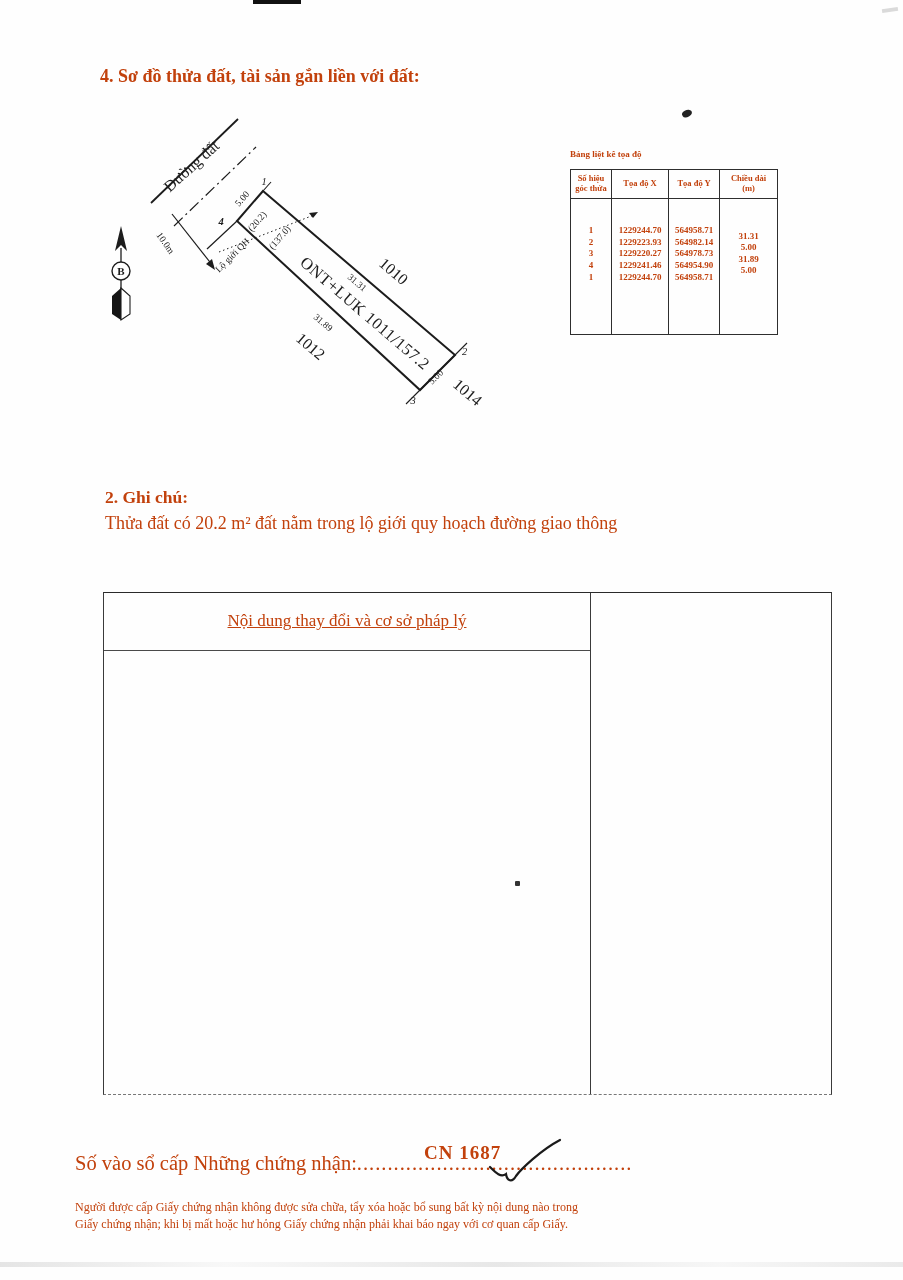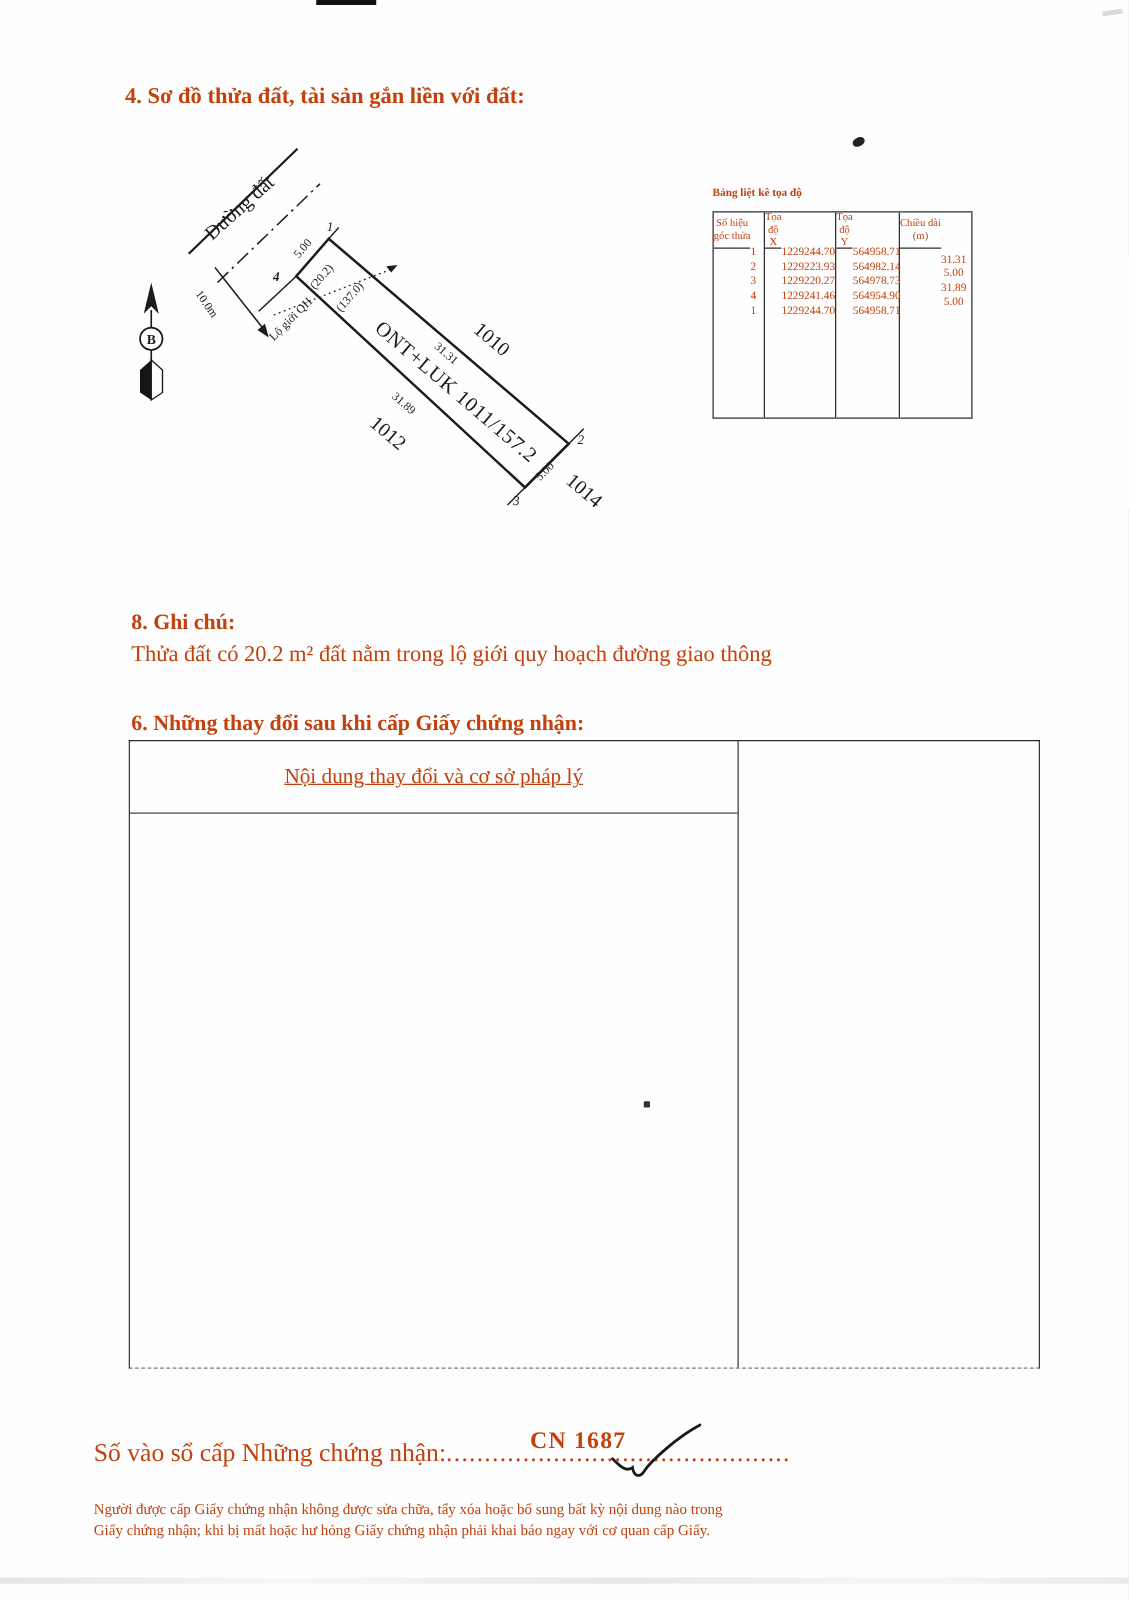--- a/index.html
+++ b/index.html
@@ -16,21 +16,21 @@
   #s6-heading{left:105px;top:568px;font-size:17.5px;font-weight:bold;}
   
   #map-svg{left:85px;top:108px;}
   #map-svg text{fill:#1c1c1c;}
   
   #coord-title{left:570px;top:149px;width:208px;font-size:9px;font-weight:bold;}
   #coord-table{
     left:570px;top:169px;width:208px;height:166px;
     border:1.3px solid #2e2e2e;display:flex;box-sizing:border-box;
   }
-  .ct-col{border-right:1.3px solid #2e2e2e;display:flex;flex-direction:row;box-sizing:border-box;}
+  .ct-col{border-right:1.3px solid #2e2e2e;display:flex;flex-direction:column;box-sizing:border-box;font-weight:bold;}
   .ct-col:last-child{border-right:none;}
   .ct-c1{width:41px;} .ct-c2{width:57px;} .ct-c3{width:51px;} .ct-c4{flex:1;}
   .ct-head{
     height:28px;border-bottom:1.3px solid #2e2e2e;font-size:8.5px;text-align:center;
     display:flex;flex-direction:column;justify-content:center;line-height:1.15;white-space:pre-line;
   }
   .ct-body{font-size:9px;text-align:center;line-height:11.7px;padding-top:26px;white-space:pre-line;}
   .ct-body.lengths{padding-top:32px;line-height:11.3px;}
   
   #changes-table{
@@ -155,24 +155,23 @@
     <div class="ct-col ct-c4">
       <div class="ct-head">Chiều dài
 (m)</div>
       <div class="ct-body lengths">31.31
 5.00
 31.89
 5.00</div>
     </div>
   </div>
 
-  <div class="abs" id="s5-heading">8. Ghi chú:</div>
+  <div class="abs" id="s5-heading">2. Ghi chú:</div>
   <div class="abs" id="s5-note">Thửa đất có 20.2 m² đất nằm trong lộ giới quy hoạch đường giao thông</div>
 
-  <div class="abs" id="s6-heading">6. Những thay đổi sau khi cấp Giấy chứng nhận:</div>
   <div class="abs" id="changes-table">
     <div class="chg-col-left">
       <div class="chg-head">Nội dung thay đổi và cơ sở pháp lý</div>
     </div>
   </div>
 
   <div class="abs" id="register-line"><span>Số vào sổ cấp Những chứng nhận:</span><span id="register-dots">.............................................</span></div>
   <div class="abs" id="register-no">CN 1687</div>
   <svg class="abs" id="signature-svg" width="80" height="58" viewBox="0 0 80 58">
     <path d="M 4,34 C 10,40 15,45 20,41 C 21,48 26,50 30,43 C 35,36 55,17 74,7" stroke="#1a1a1a" stroke-width="2.2" fill="none" stroke-linecap="round"></path>

